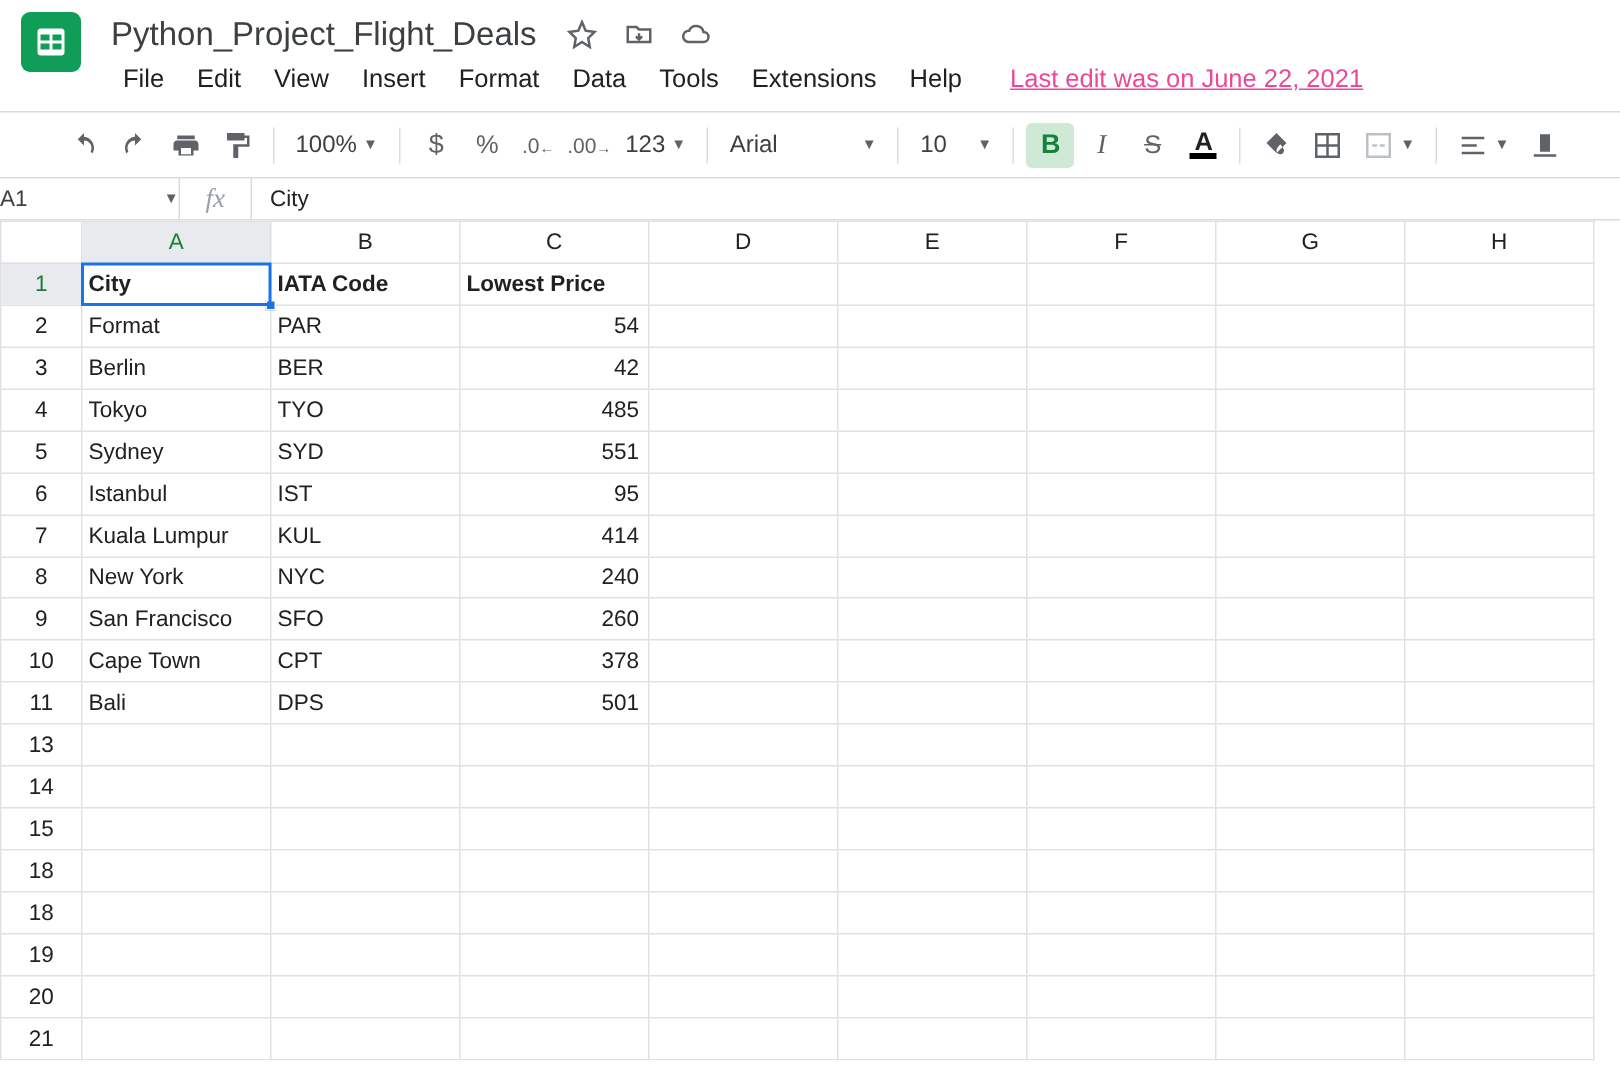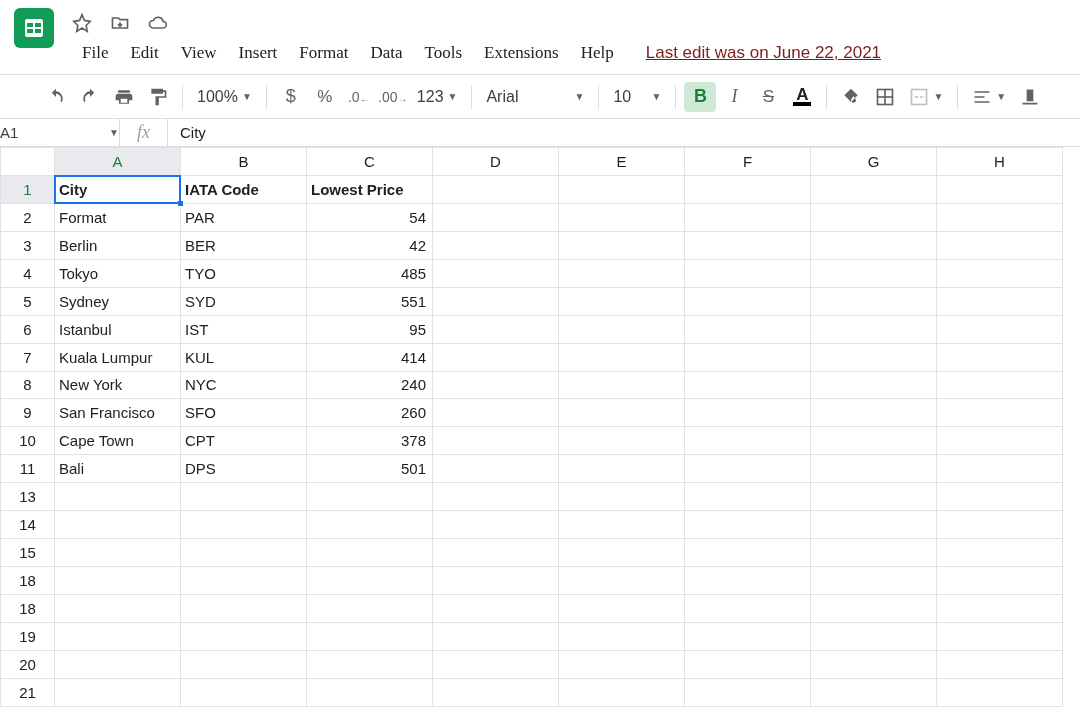--- a/index.html
+++ b/index.html
@@ -50,24 +50,23 @@
     display: flex; align-items: center;
     height: 30px;
     gap: 2px;
     font-size: 17px;
     color: #202124;
   }
   .menu-item {
     padding: 4px 10px;
     border-radius: 4px;
     cursor: pointer;
-    font-family: Liberation Serif, serif;
   }
   .last-edit {
-    color: #7f1d1d;
+    color: #ec4899;
     text-decoration: underline;
     margin-left: 20px;
     font-size: 17px;
     cursor: pointer;
   }
   .hr-sep {
     border: none;
     border-top: 1px solid #dadce0;
     margin: 6px 0 0 0;
   }
@@ -223,20 +222,21 @@
 <body>
 
 <div class="title-area">
   <div class="doc-icon">
     <svg viewBox="0 0 24 24" width="24" height="24">
         <path d="M19 3H5c-1.1 0-2 .9-2 2v14c0 1.1.9 2 2 2h14c1.1 0 2-.9 2-2V5c0-1.1-.9-2-2-2zm-8 14H5v-4h6v4zm0-6H5V7h6v4zm8 6h-6v-4h6v4zm0-6h-6V7h6v4z"></path>
       </svg>
   </div>
   <div class="title-column">
     <div class="title-row">
+      <span class="doc-title">Python_Project_Flight_Deals</span>
       <span class="title-icon">
         <svg width="20" height="20" viewBox="0 0 24 24" fill="none" stroke="#5f6368" stroke-width="2">
             <path d="M12 2l2.9 6.9L22 10l-5 4.9 1.2 7.1L12 18l-6.2 4L7 14.9 2 10l7.1-1.1z"></path>
           </svg>
       </span>
       <span class="title-icon">
         <svg width="20" height="20" viewBox="0 0 24 24" fill="none" stroke="#5f6368" stroke-width="2">
             <path d="M3 6v12h18V8h-9l-2-2H3z"></path>
             <path d="M12 11v5"></path>
             <path d="M9.5 13.5L12 16l2.5-2.5"></path>

